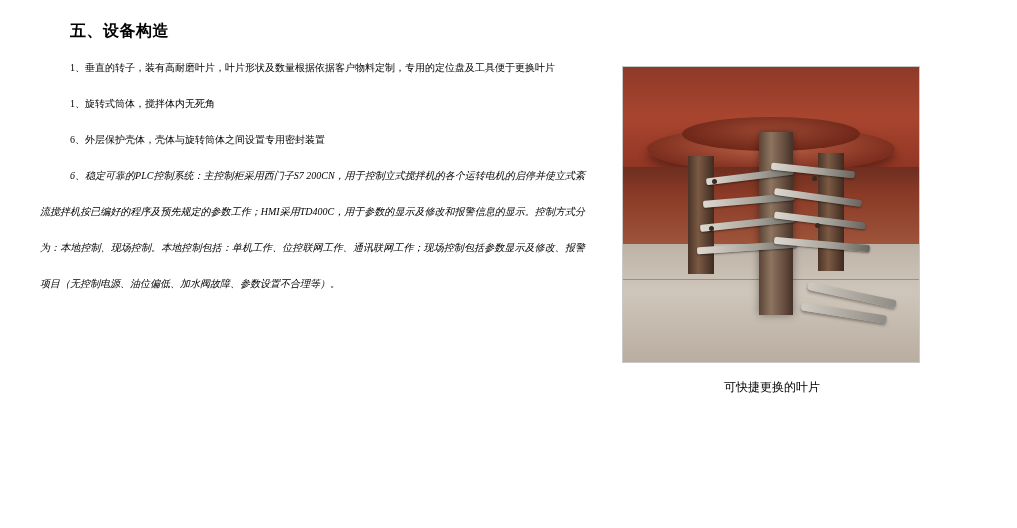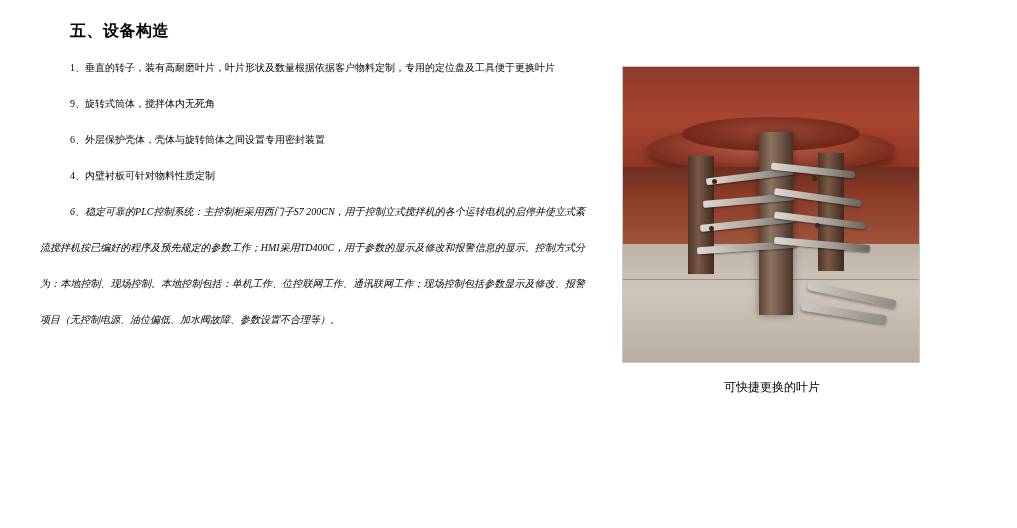--- a/index.html
+++ b/index.html
@@ -161,23 +161,22 @@
   }
 </style>
 </head>
 <body>
 
 <div class="page">
 
   <div class="content-col">
     <h2 class="heading">五、设备构造</h2>
     <p class="para">1、垂直的转子，装有高耐磨叶片，叶片形状及数量根据依据客户物料定制，专用的定位盘及工具便于更换叶片</p>
-    <p class="para">9、旋转式筒体，搅拌体内无死角</p>
+    <p class="para">1、旋转式筒体，搅拌体内无死角</p>
     <p class="para">6、外层保护壳体，壳体与旋转筒体之间设置专用密封装置</p>
-    <p class="para">4、内壁衬板可针对物料性质定制</p>
     <p class="para multi">6、稳定可靠的PLC控制系统：主控制柜采用西门子S7 200CN，用于控制立式搅拌机的各个运转电机的启停并使立式紊流搅拌机按已编好的程序及预先规定的参数工作；HMI采用TD400C，用于参数的显示及修改和报警信息的显示。控制方式分为：本地控制、现场控制。本地控制包括：单机工作、位控联网工作、通讯联网工作；现场控制包括参数显示及修改、报警项目（无控制电源、油位偏低、加水阀故障、参数设置不合理等）。</p>
   </div>
 
   <div class="image-col">
     <div class="photo">
       <div class="sky"></div>
       <div class="ceiling-ring"></div>
       <div class="ceiling-ring2"></div>
       <div class="mid"></div>
       <div class="floor"></div>

